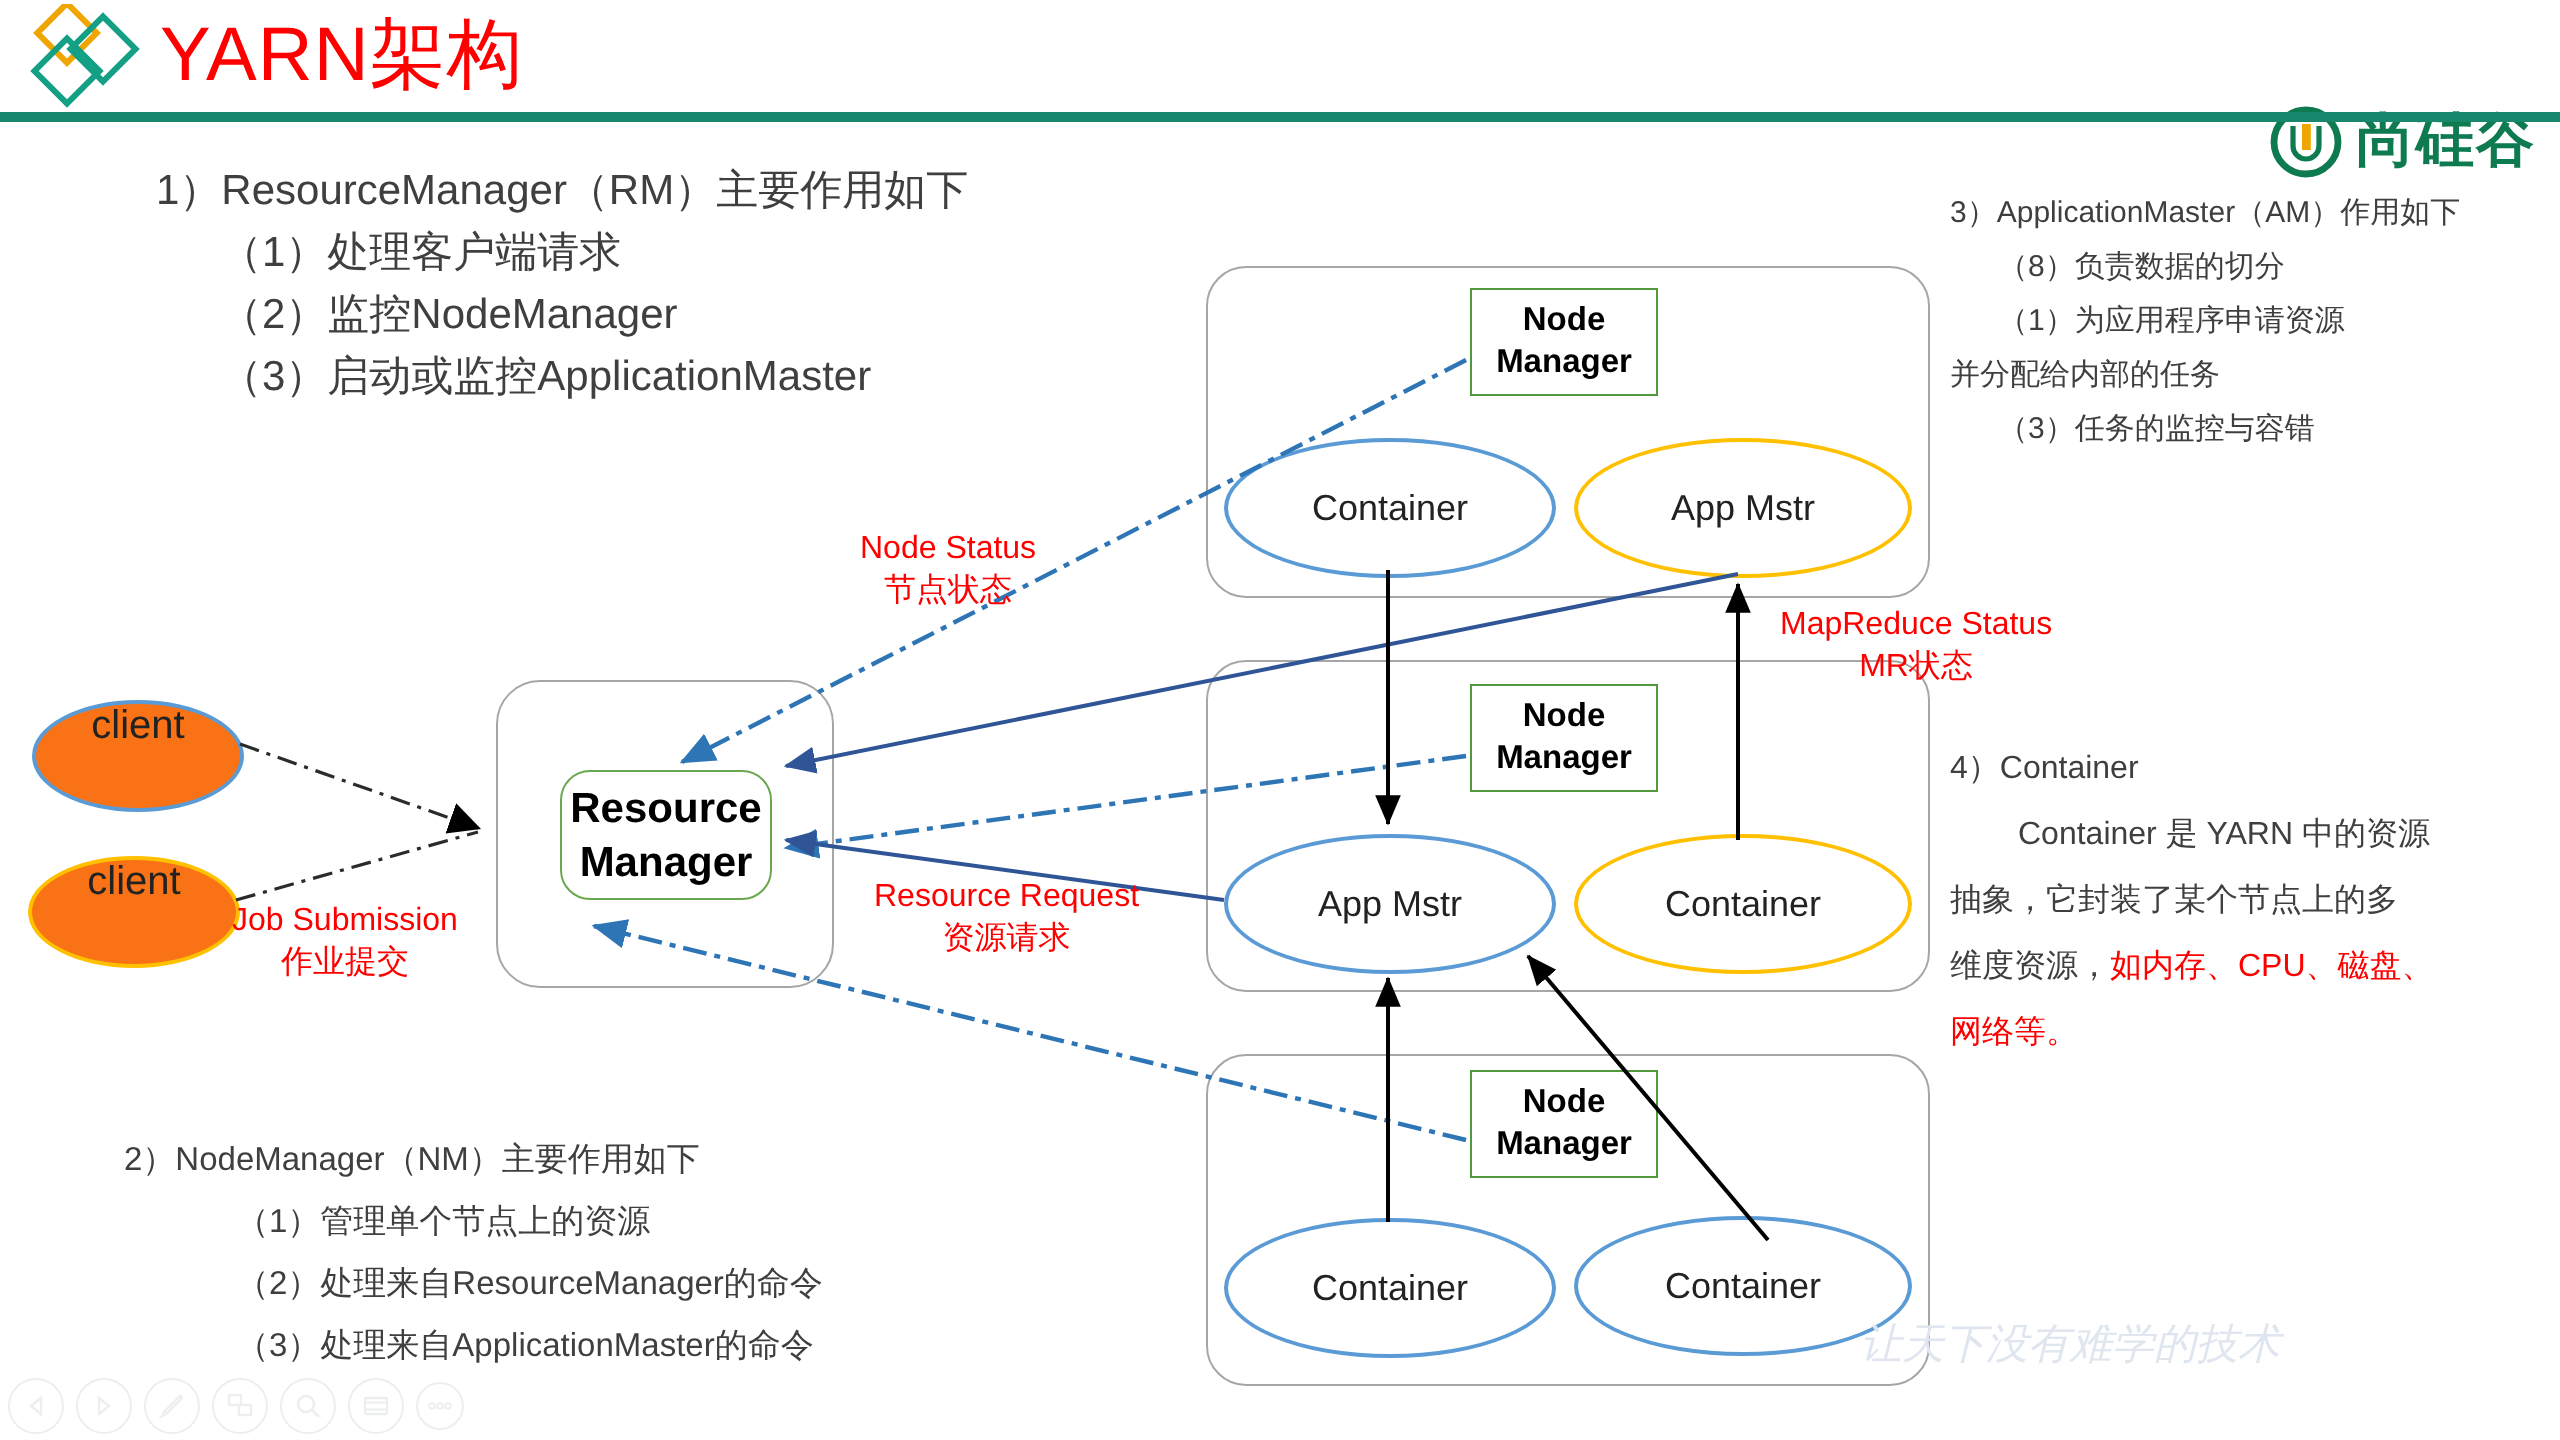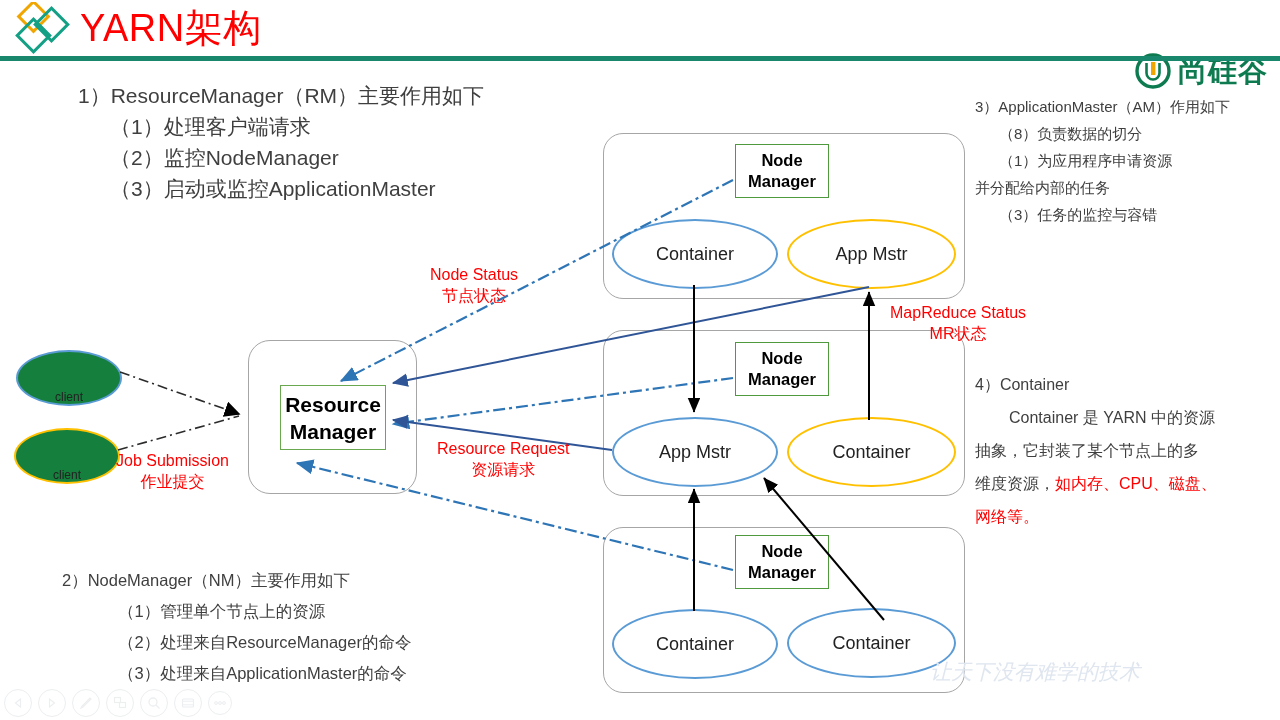--- a/index.html
+++ b/index.html
@@ -59,22 +59,22 @@
     font-size:21px;font-weight:700;color:#000;line-height:27px;
   }
   .ellipse{
     position:absolute;border-radius:50%;background:#fff;
     display:flex;align-items:center;justify-content:center;
     font-size:18px;color:#222;
   }
   .e-blue{border:2px solid #5b9bd5;}
   .e-gold{border:2px solid #ffc000;}
   .cl-ellipse{
-    position:absolute;border-radius:50%;background:#15803d;
-    display:flex;align-items:flex-end;justify-content:center;font-size:12px;color:#222;
+    position:absolute;border-radius:50%;background:#f97316;
+    display:flex;align-items:flex-start;justify-content:center;font-size:20px;color:#222;
   }
 
   
   .arrlabel{
     position:absolute;color:#ff0000;font-size:16px;line-height:21px;text-align:center;white-space:nowrap;
   }
 
   
   #wires{position:absolute;left:0;top:0;width:1280px;height:720px;pointer-events:none;}
 
@@ -154,21 +154,21 @@
   </div>
 
   <div class="cl-ellipse" style="left:16px;top:350px;width:102px;height:52px;border:2px solid #5b9bd5;">
     <span>client</span>
   </div>
   <div class="cl-ellipse" style="left:14px;top:428px;width:102px;height:52px;border:2px solid #ffc000;">
     <span>client</span>
   </div>
 
   <div class="rm-outer" style="left:248px;top:340px;width:167px;height:152px;"></div>
-  <div class="rm-box" style="left:280px;top:385px;width:104px;height:63px;">
+  <div class="rm-box" style="left:280px;top:385px;width:104px;height:63px;border-radius:15px;">
     <span>Resource</span>
     <span>Manager</span>
   </div>
 
   <div class="group-box" style="left:603px;top:133px;width:360px;height:164px;"></div>
   <div class="nodemgr" style="left:735px;top:144px;width:92px;height:52px;">
     <span>Node</span>
     <span>Manager</span>
   </div>
   <div class="ellipse e-blue" style="left:612px;top:219px;width:162px;height:66px;">

